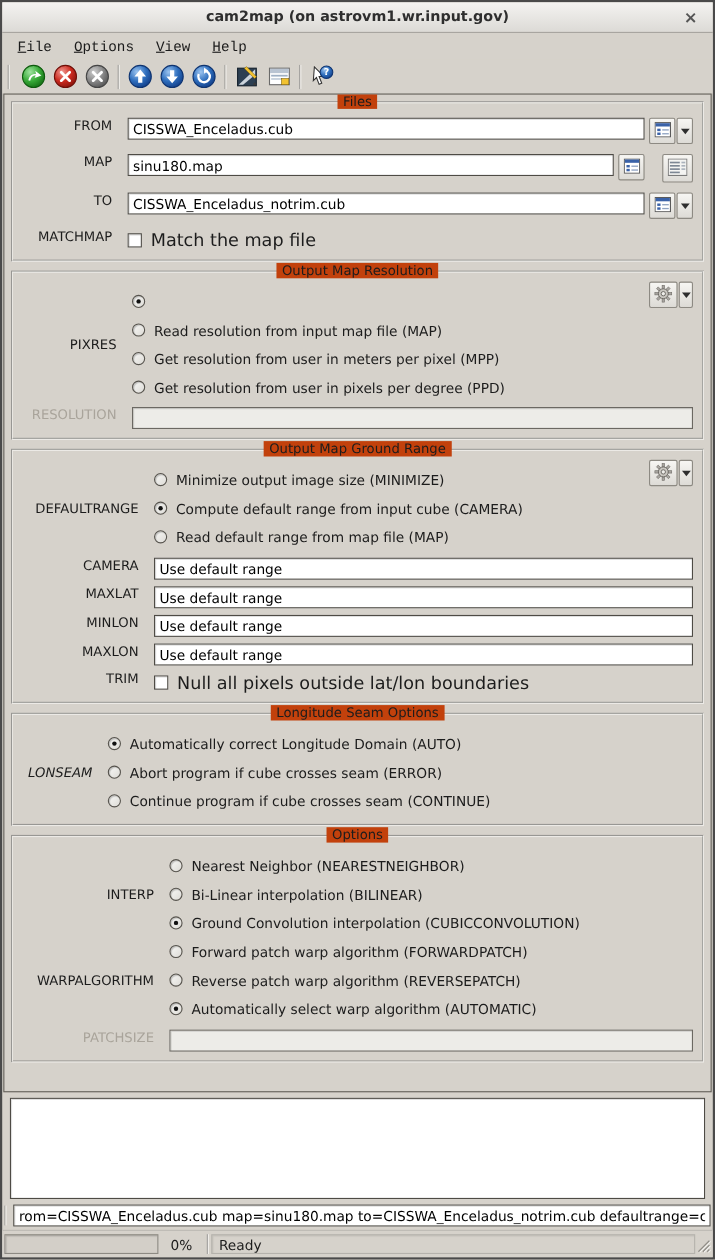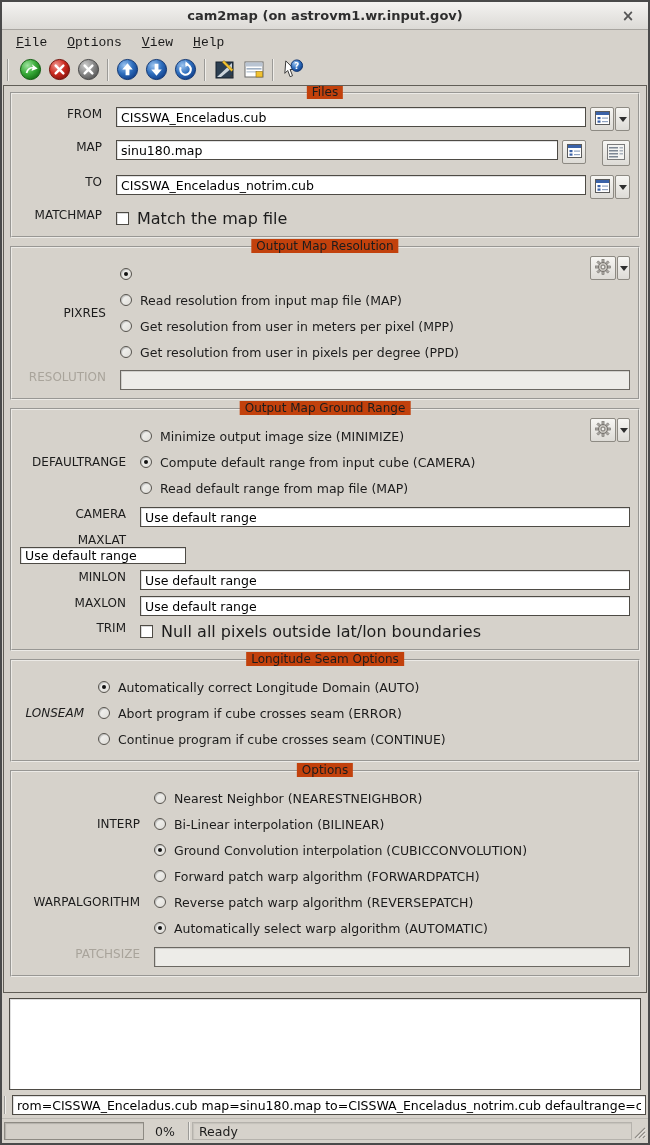--- a/index.html
+++ b/index.html
@@ -462,21 +462,21 @@
         <div class="opt-row">
             <span class="radio"></span>
             <span class="opt-label">Read default range from map file (MAP)</span>
           </div>
       </div>
     </div>
     <div class="frow" style="margin-top:6px; margin-bottom:6px;">
       <span class="flabel">CAMERA</span>
       <input class="text-input grow" value="Use default range" style="">
     </div>
-    <div class="frow" style="margin-bottom:6px;flex-direction:column;">
+    <div class="frow" style="margin-bottom:6px;">
       <span class="flabel">MAXLAT</span>
       <input class="text-input grow" value="Use default range" style="">
     </div>
     <div class="frow" style="margin-bottom:6px;">
       <span class="flabel">MINLON</span>
       <input class="text-input grow" value="Use default range" style="">
     </div>
     <div class="frow" style="margin-bottom:5px;">
       <span class="flabel">MAXLON</span>
       <input class="text-input grow" value="Use default range" style="">

